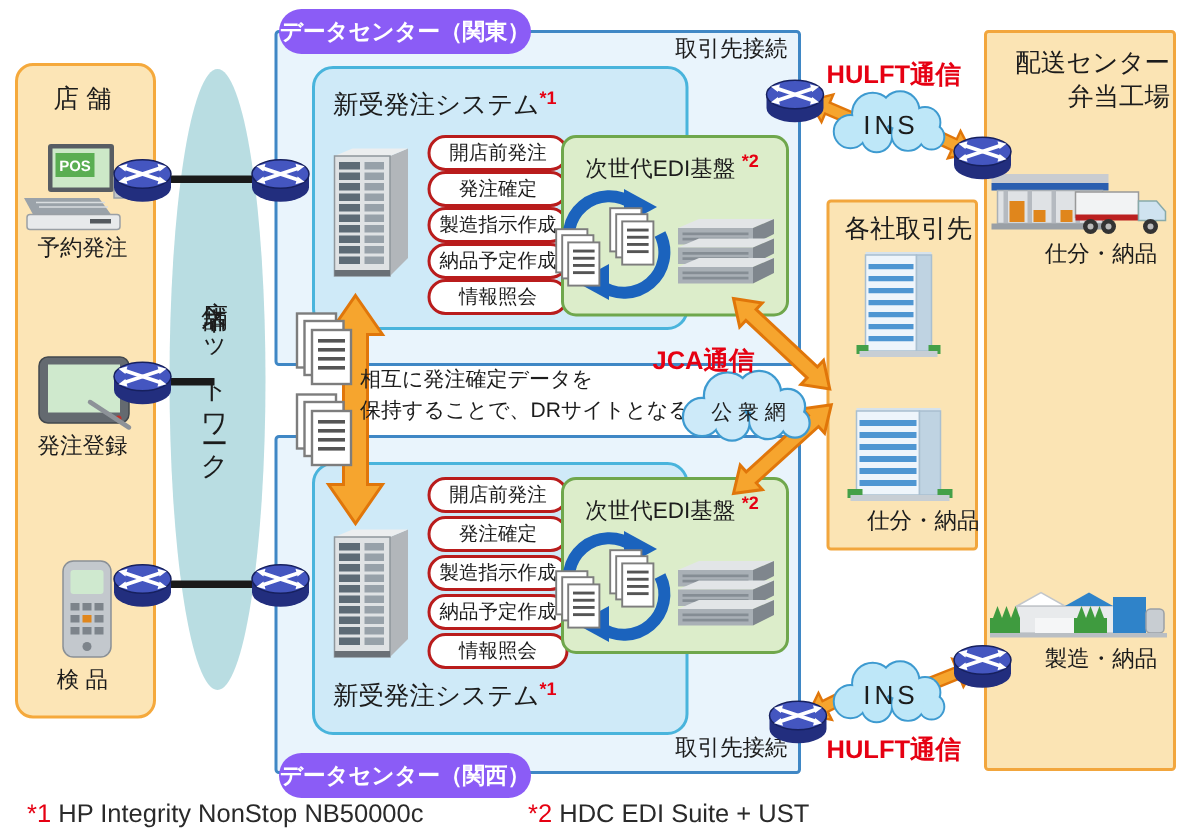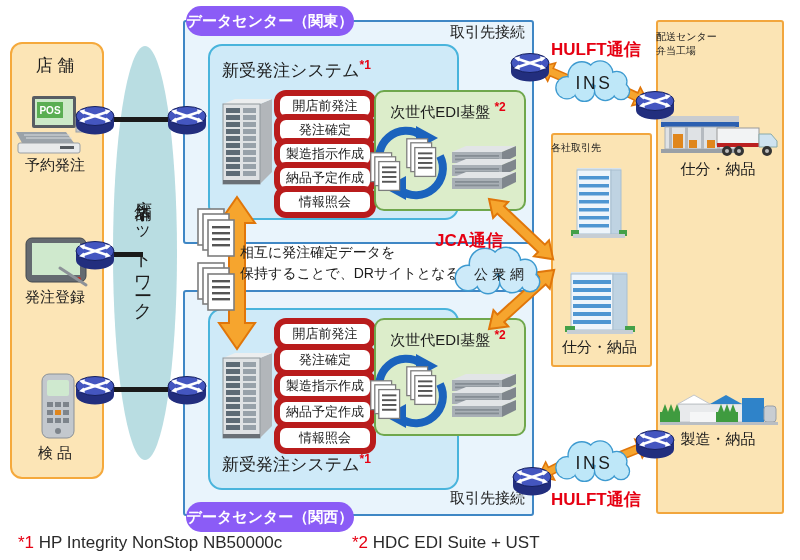--- a/index.html
+++ b/index.html
@@ -18,33 +18,33 @@
   .net-lbl{left:131px;top:186px;writing-mode:vertical-rl;font-size:18px;letter-spacing:3px;}
   
   .link{position:absolute;height:5px;background:#1a1a1a;}
   
   .dc-box{background:#e9f4fc;border:2px solid #3f87c5;border-radius:3px;}
   .dc-tab{background:#8b5cf6;border-radius:15px;color:#fff;font-size:15px;font-weight:bold;
           display:flex;align-items:center;justify-content:center;z-index:6;}
   .inner-box{background:#cfeaf8;border:2px solid #49b4dc;border-radius:14px;}
   .sys-title{font-size:17px;}
   .sys-note{font-size:12px;vertical-align:super;font-weight:bold;}
-  .pill{position:absolute;left:274px;width:90px;height:20px;background:#fff;border:6px solid #b91c1c;
+  .pill{position:absolute;left:285px;width:90px;height:20px;background:#fff;border:2px solid #b91c1c;
         border-radius:12px;display:flex;align-items:center;justify-content:center;
         font-size:13px;color:#1c1c1c;}
   .edi-box{background:#dcedca;border:2px solid #6fa74c;border-radius:10px;}
   .edi-title{font-size:15px;text-align:center;}
   .conn-lbl{font-size:15px;width:80px;text-align:right;}
   
   .comm{font-size:17px;font-weight:bold;color:#e60012;}
   .dr-note{font-size:14px;line-height:21px;}
   
   .orange-box{background:#fbe4b4;border:2.5px solid #f2a63d;border-radius:3px;}
-  .ob-title{font-size:10px;text-align:left;}
-  .ob-lbl{font-size:15px;text-align:center;}
+  .ob-title{font-size:17px;text-align:right;}
+  .ob-lbl{font-size:15px;text-align:center;margin-left:16px;}
   
   .fn{font-size:17px;color:#2a2a2a;}
   svg{position:absolute;overflow:visible;}
   svg text{font-family:"Liberation Sans",sans-serif;}
 </style>
 </head>
 <body>
 
 <div class="stage">
 

